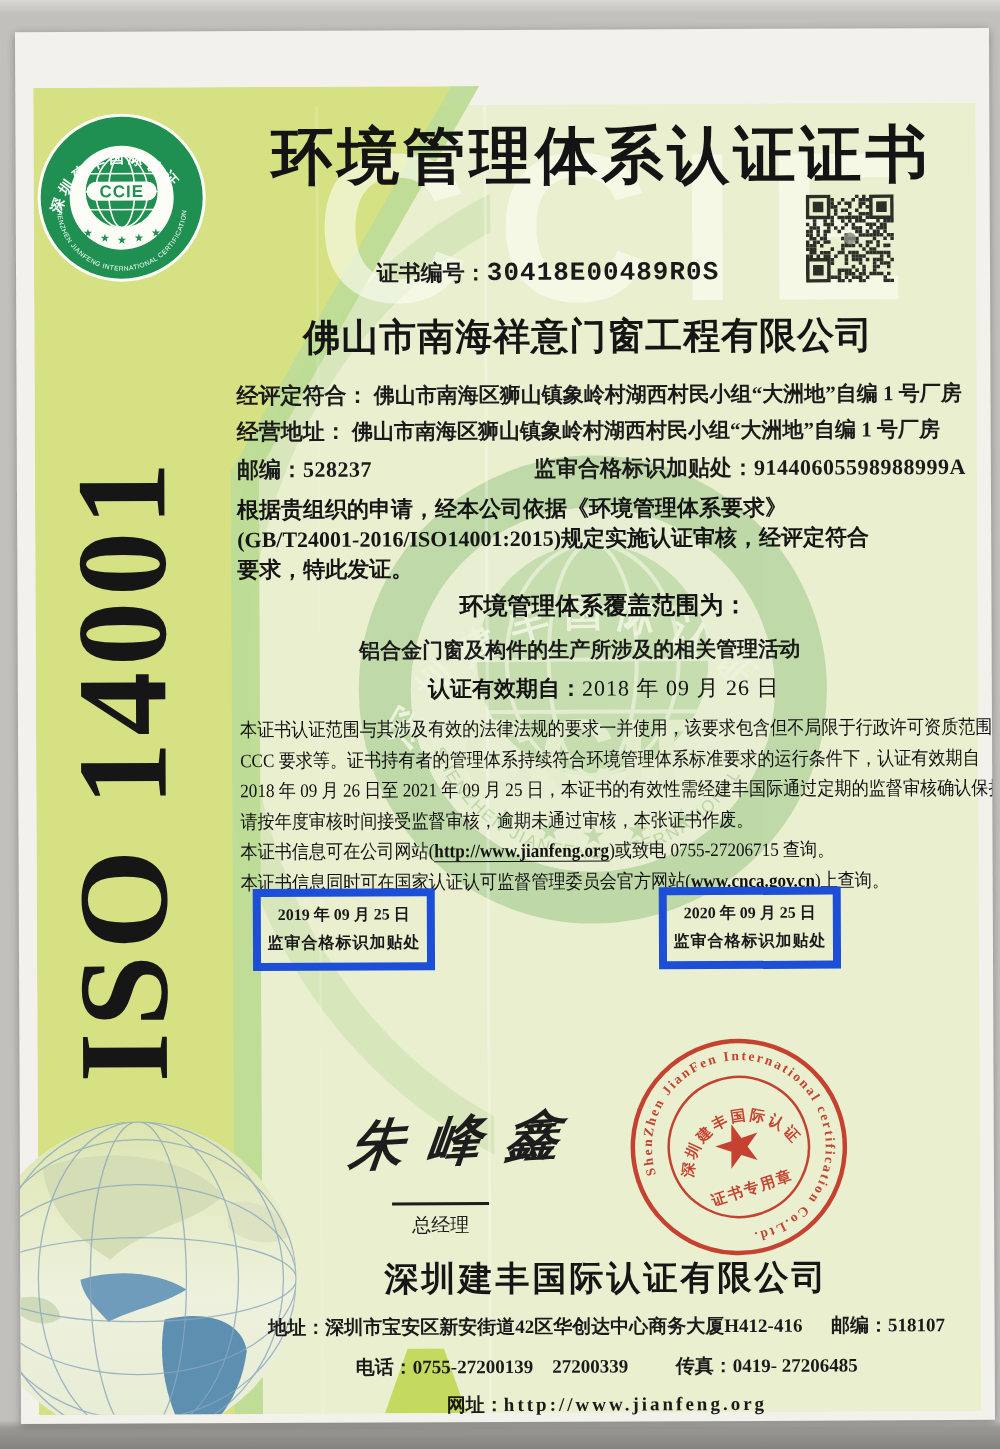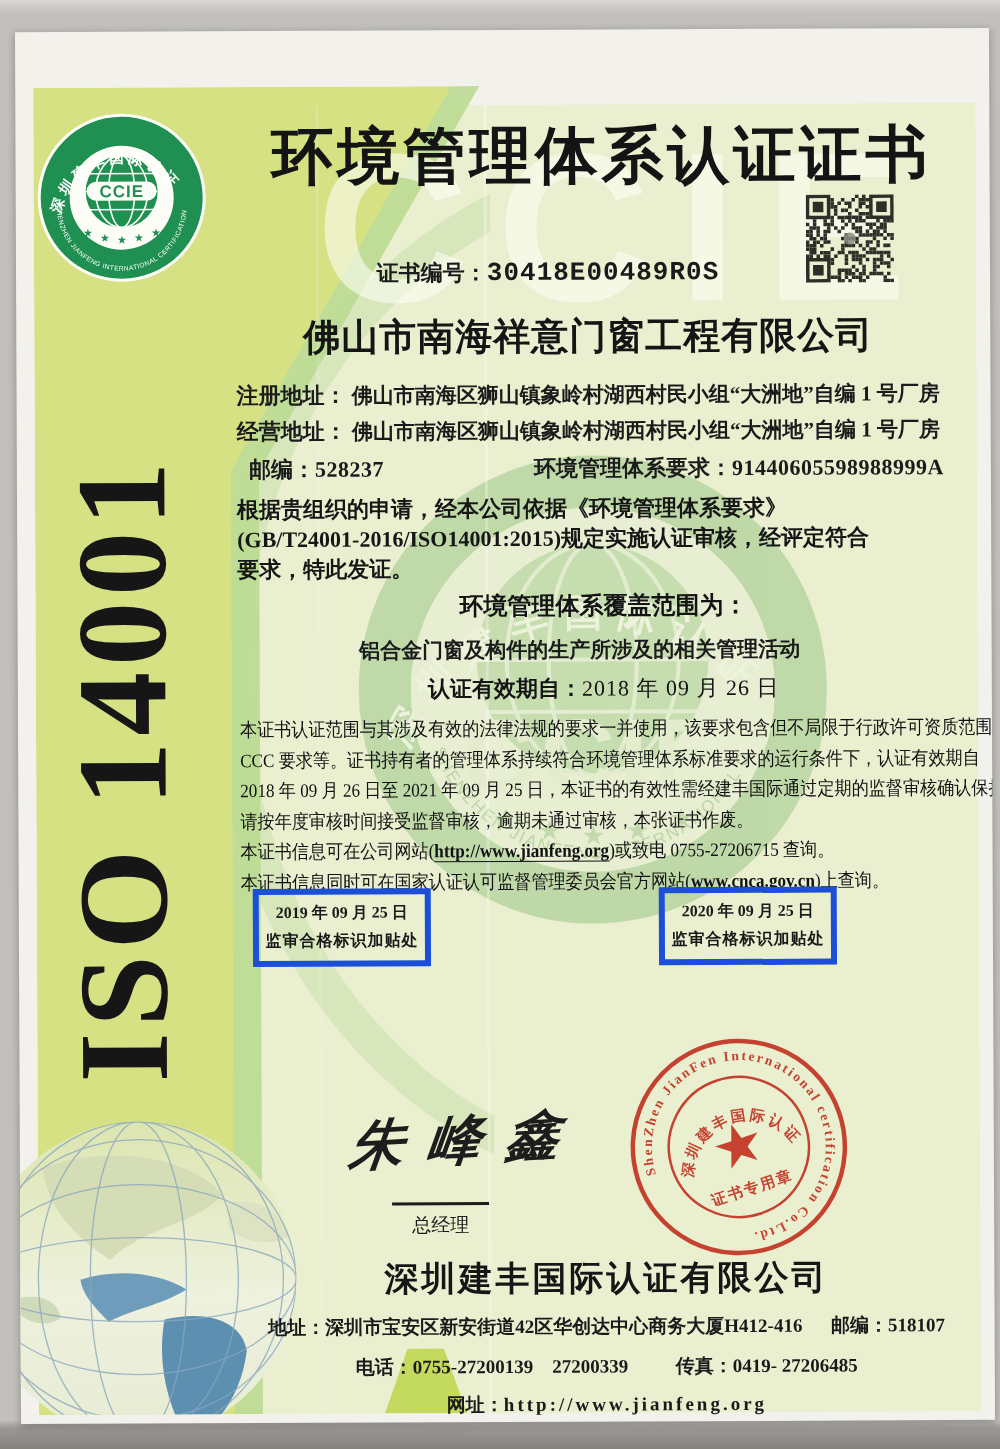--- a/index.html
+++ b/index.html
@@ -27,35 +27,35 @@
          letter-spacing:4px;color:#141414;white-space:nowrap;}
   .certline{left:212px;top:228px;width:640px;text-align:center;white-space:nowrap;color:#1a1a1a;}
   .certline .lbl{font-size:22px;}
   .certline .num{font-family:"Liberation Mono","DejaVu Sans Mono",monospace;font-weight:bold;font-size:26px;letter-spacing:1px;}
   .company{left:212px;top:282px;width:748px;text-align:center;font-weight:bold;font-size:37px;
            letter-spacing:1px;color:#151515;white-space:nowrap;transform:translateX(-14px);}
   .addr{left:220px;width:740px;white-space:nowrap;color:#1b1b1b;font-size:21px;}
   .addr .lbl{font-size:22px;}
   .addr .val{font-weight:bold;}
   .row3{left:220px;top:424px;width:740px;height:26px;}
-  .row3 .left{position:absolute;left:12px;top:0;white-space:nowrap;font-size:22px;color:#1b1b1b;text-align:center;}
+  .row3 .left{position:absolute;left:0;top:0;white-space:nowrap;font-size:22px;color:#1b1b1b;text-align:center;}
   .row3 .right{position:absolute;left:297px;top:0;white-space:nowrap;font-size:22px;color:#1b1b1b;}
   .row3 .num{font-weight:bold;letter-spacing:.5px;}
   .para{left:220px;top:464px;width:736px;font-weight:bold;font-size:22px;line-height:30px;color:#161616;}
   .para div{white-space:nowrap;}
   .scope-h{left:212px;top:560px;width:748px;text-align:center;font-size:24px;color:#141414;}
   .scope-t{left:212px;top:606px;width:700px;text-align:center;font-weight:bold;font-size:21px;color:#1b1b1b;white-space:nowrap;}
   .first{left:212px;top:644px;width:748px;text-align:center;white-space:nowrap;color:#141414;}
   .first .lbl{font-size:22px;}
   .first .val{font-weight:normal;font-size:22px;letter-spacing:1px;}
   .fine{left:222px;top:684px;width:820px;font-size:19px;line-height:30.5px;color:#111;
         transform:scaleX(.9);transform-origin:left top;}
   .fine div{white-space:nowrap;}
   .fine .url{font-weight:bold;border-bottom:1.5px solid #111;}
-  .boxes .abox{position:absolute;top:858px;width:166px;height:66px;border:6px solid #1d4ed8;
+  .boxes .abox{position:absolute;top:858px;width:166px;height:66px;border:8px solid #1d4ed8;
         text-align:center;font-weight:bold;font-size:16px;color:#1a1a1a;}
   .abox .d{margin-top:8px;}
   .abox .l{margin-top:7px;letter-spacing:1px;}
   .sig{left:330px;top:1074px;font-size:54px;font-weight:bold;letter-spacing:24px;color:#1d1d1d;
        transform:rotate(-3deg) skewX(-10deg);white-space:nowrap;font-style:italic;}
   .sigline{left:372px;top:1172px;width:97px;height:3px;background:#1c1c1c;}
   .sigtitle{left:372px;top:1182px;width:97px;text-align:center;font-size:19px;color:#1b1b1b;}
   .stamp{left:599px;top:998px;width:240px;height:240px;transform:rotate(-18deg);opacity:.93;mix-blend-mode:multiply;}
   .issuer-name{left:212px;top:1226px;width:748px;text-align:center;font-size:34px;letter-spacing:3px;color:#161616;white-space:nowrap;}
   .bline{left:212px;width:748px;text-align:center;white-space:nowrap;color:#1a1a1a;font-size:19px;}
@@ -430,30 +430,30 @@
         <rect x="3.52" y="66.88" width="17.6" height="17.6" fill="#e9efcf"></rect>
         <rect x="7.04" y="70.4" width="10.56" height="10.56" fill="#2c2f27"></rect>
         <circle cx="44" cy="44" r="6" fill="#8a8d80" opacity="0.85"></circle>
       </svg>
     <div class="certline z">
       <span class="hei lbl">证书编号：</span><span class="num">30418E00489R0S</span>
     </div>
 
     <div class="company z">佛山市南海祥意门窗工程有限公司</div>
     <div class="addr z" style="top:350px">
-      <span class="hei lbl">注册地址：</span>
+      <span class="hei lbl">经评定符合：</span>
       <span class="val">佛山市南海区狮山镇象岭村湖西村民小组“大洲地”自编 1 号厂房</span>
     </div>
     <div class="addr z" style="top:386px">
       <span class="hei lbl">经营地址：</span>
       <span class="val">佛山市南海区狮山镇象岭村湖西村民小组“大洲地”自编 1 号厂房</span>
     </div>
     <div class="row3 z">
       <span class="left"><span class="hei">邮编：</span><span class="num">528237</span></span>
-      <span class="right"><span class="hei">环境管理体系要求：</span><span class="num">91440605598988999A</span></span>
+      <span class="right"><span class="hei">监审合格标识加贴处：</span><span class="num">91440605598988999A</span></span>
     </div>
 
     <div class="para z">
       <div>根据贵组织的申请，经本公司依据《环境管理体系要求》</div>
       <div>(GB/T24001-2016/ISO14001:2015)规定实施认证审核，经评定符合</div>
       <div>要求，特此发证。</div>
     </div>
     <div class="scope-h z hei">环境管理体系覆盖范围为：</div>
     <div class="scope-t z">铝合金门窗及构件的生产所涉及的相关管理活动</div>
     <div class="first z">

